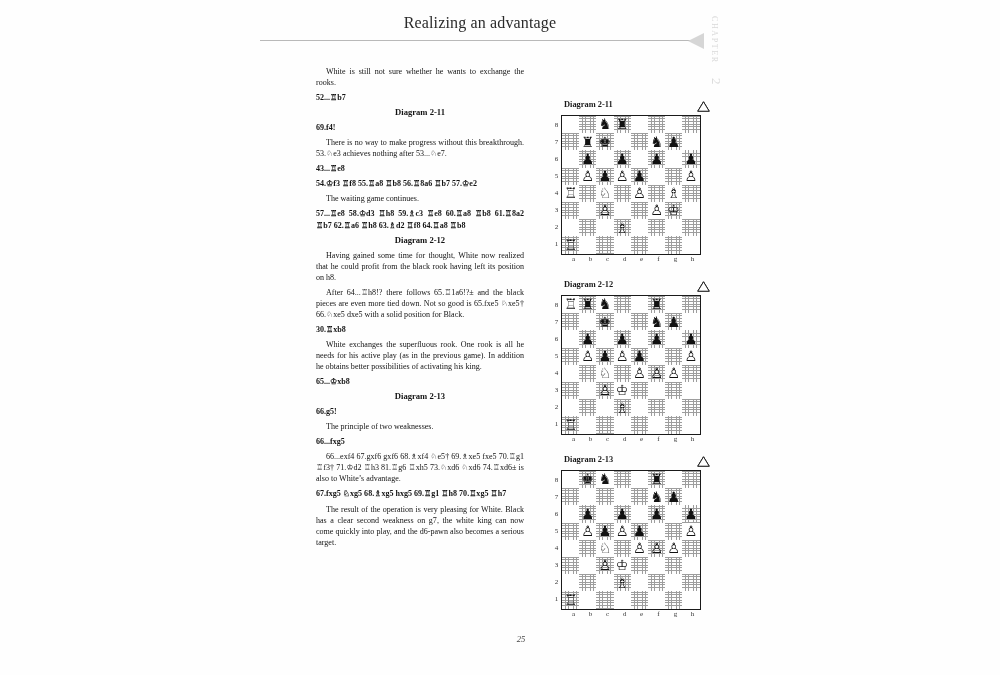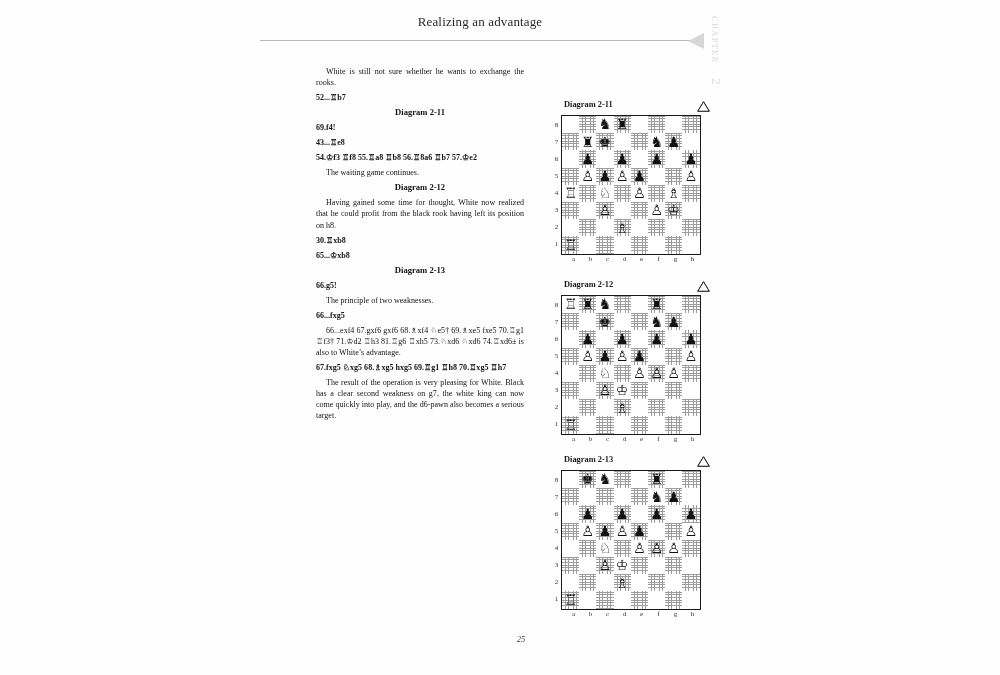--- a/index.html
+++ b/index.html
@@ -30,21 +30,21 @@
     top: 14px;
     width: 460px;
     height: 40px;
   }
   #running-head {
     position: absolute;
     left: 0;
     top: 0;
     width: 440px;
     text-align: center;
-    font-size: 13px;
+    font-size: 16px;
     letter-spacing: .15px;
     color: #2a2a2a;
   }
   #header-rule {
     position: absolute;
     left: 0;
     top: 26px;
     width: 432px;
     height: 1px;
     background: #b9b9b9;
@@ -222,26 +222,30 @@
   <div id="chapter-tab">
     <span class="vt">CHAPTER</span>
     <span class="num">2</span>
   </div>
 
   <div id="text-col">
       <p class="para">White is still not sure whether he wants to exchange the rooks.</p>
       <p class="moves">52...♖b7</p>
       <p class="dia-head">Diagram 2-11</p>
       <p class="moves">69.f4!</p>
+      <p class="para">There is no way to make progress without this breakthrough. 53.♘e3 achieves nothing after 53...♘e7.</p>
       <p class="moves">43...♖e8</p>
       <p class="moves">54.♔f3 ♖f8 55.♖a8 ♖b8 56.♖8a6 ♖b7 57.♔e2</p>
       <p class="para">The waiting game continues.</p>
+      <p class="moves">57...♖e8 58.♔d3 ♖h8 59.♗c3 ♖e8 60.♖a8 ♖b8 61.♖8a2 ♖b7 62.♖a6 ♖h8 63.♗d2 ♖f8 64.♖a8 ♖b8</p>
       <p class="dia-head">Diagram 2-12</p>
       <p class="para">Having gained some time for thought, White now realized that he could profit from the black rook having left its position on h8.</p>
+      <p class="para">After 64...♖h8!? there follows 65.♖1a6!?± and the black pieces are even more tied down. Not so good is 65.fxe5 ♘xe5† 66.♘xe5 dxe5 with a solid position for Black.</p>
       <p class="moves">30.♖xb8</p>
+      <p class="para">White exchanges the superfluous rook. One rook is all he needs for his active play (as in the previous game). In addition he obtains better possibilities of activating his king.</p>
       <p class="moves">65...♔xb8</p>
       <p class="dia-head">Diagram 2-13</p>
       <p class="moves">66.g5!</p>
       <p class="para">The principle of two weaknesses.</p>
       <p class="moves">66...fxg5</p>
       <p class="para">66...exf4 67.gxf6 gxf6 68.♗xf4 ♘e5† 69.♗xe5 fxe5 70.♖g1 ♖f3† 71.♔d2 ♖h3 81.♖g6 ♖xh5 73.♘xd6 ♘xd6 74.♖xd6± is also to White’s advantage.</p>
       <p class="moves">67.fxg5 ♘xg5 68.♗xg5 hxg5 69.♖g1 ♖h8 70.♖xg5 ♖h7</p>
       <p class="para">The result of the operation is very pleasing for White. Black has a clear second weakness on g7, the white king can now come quickly into play, and the d6-pawn also becomes a serious target.</p>
     </div>
 

